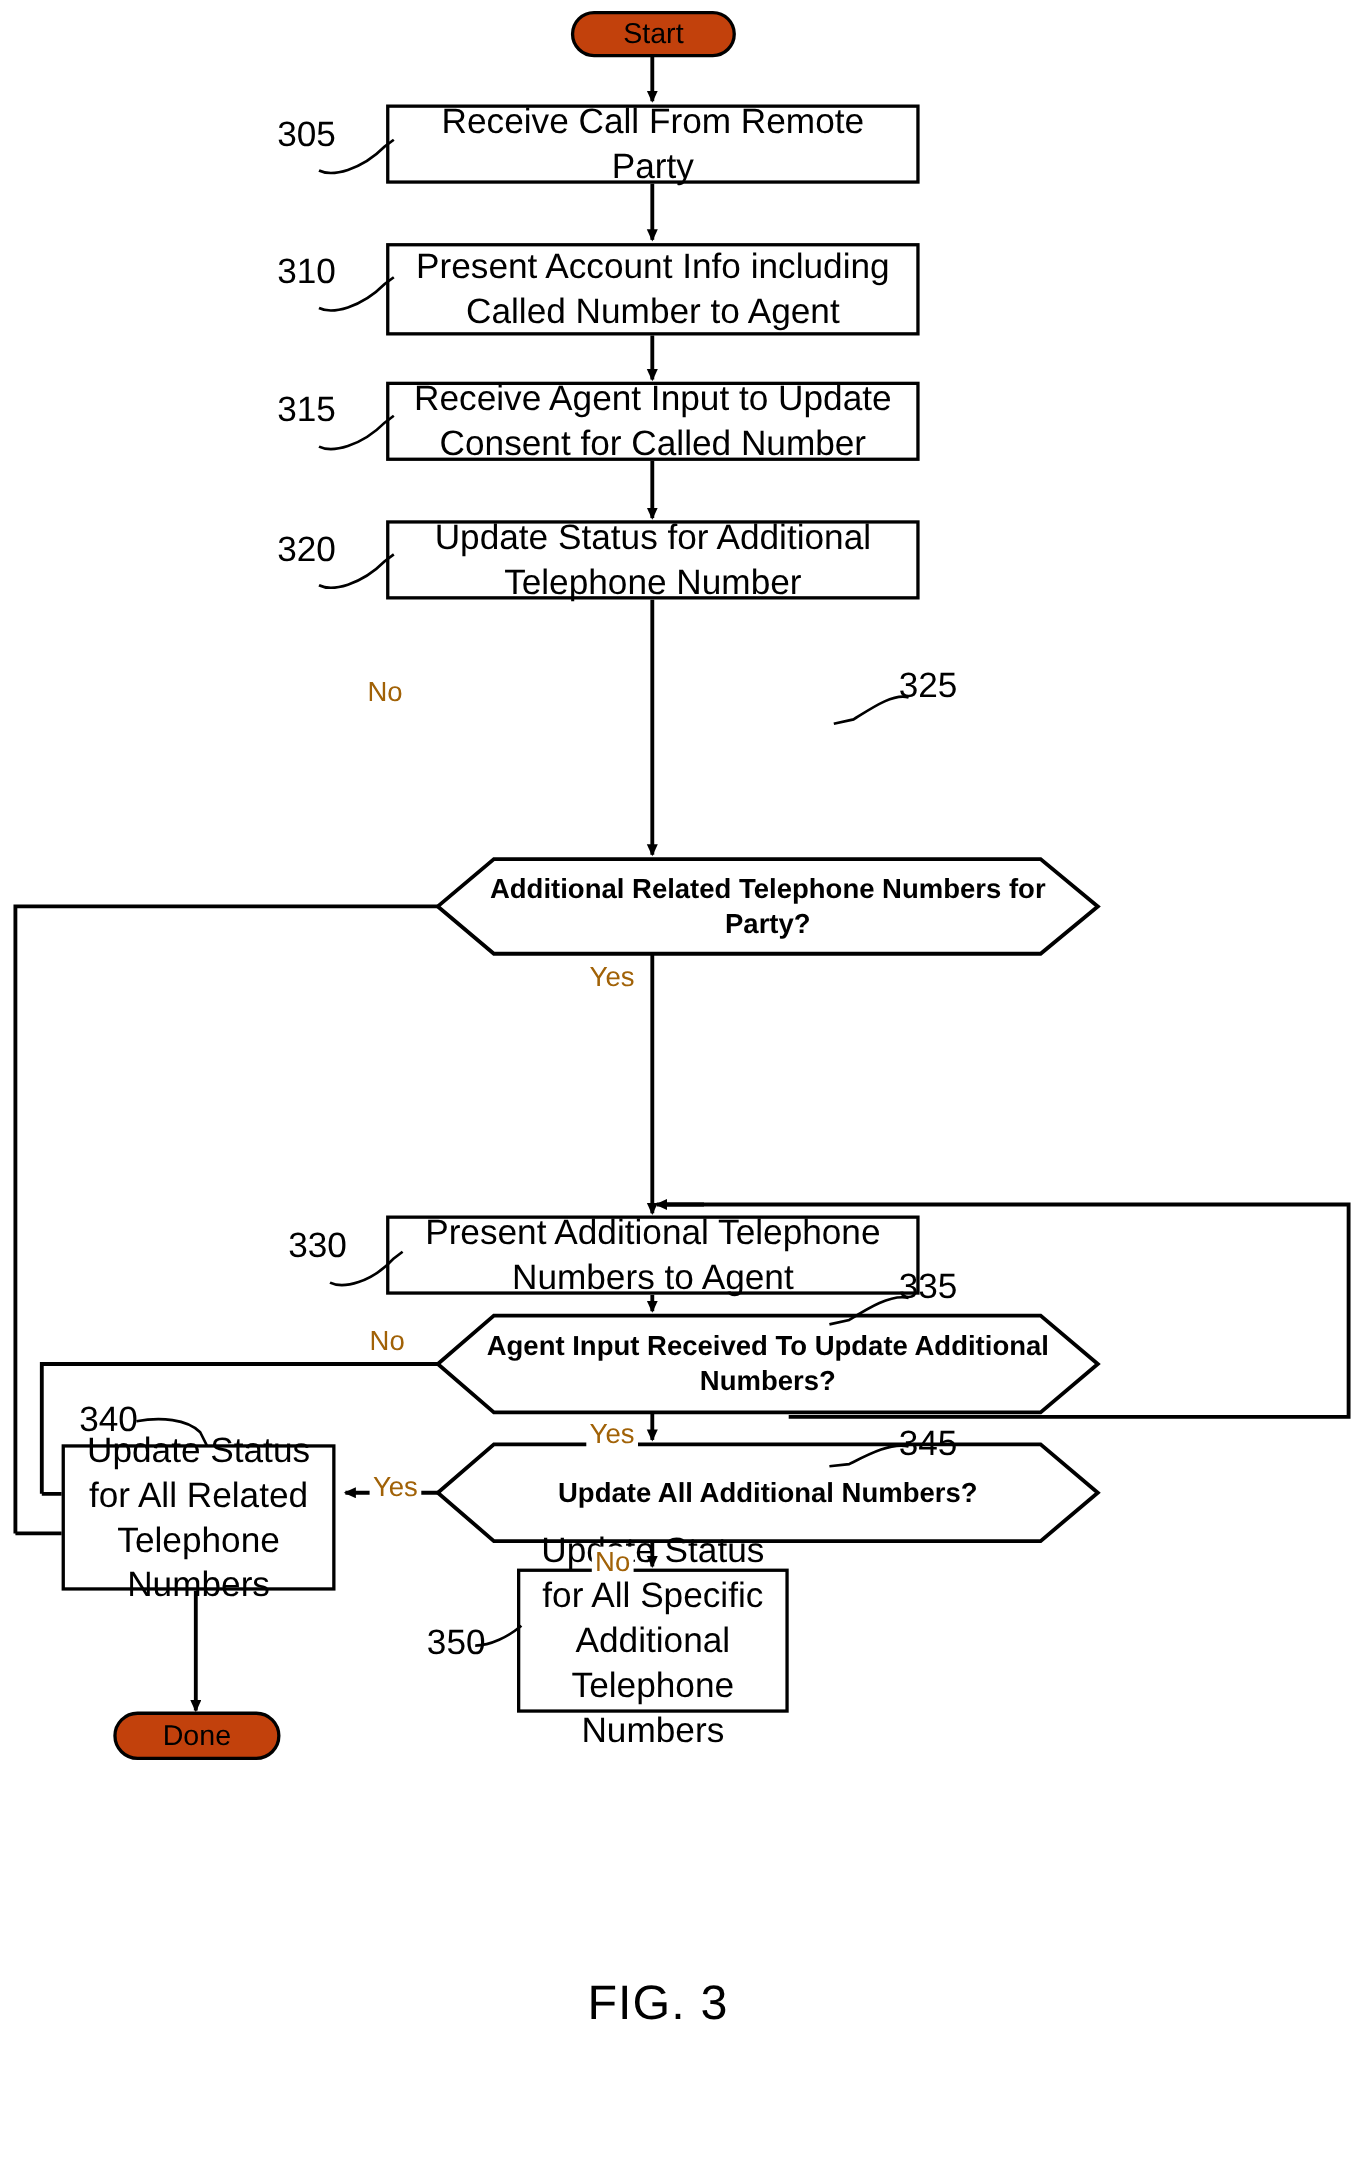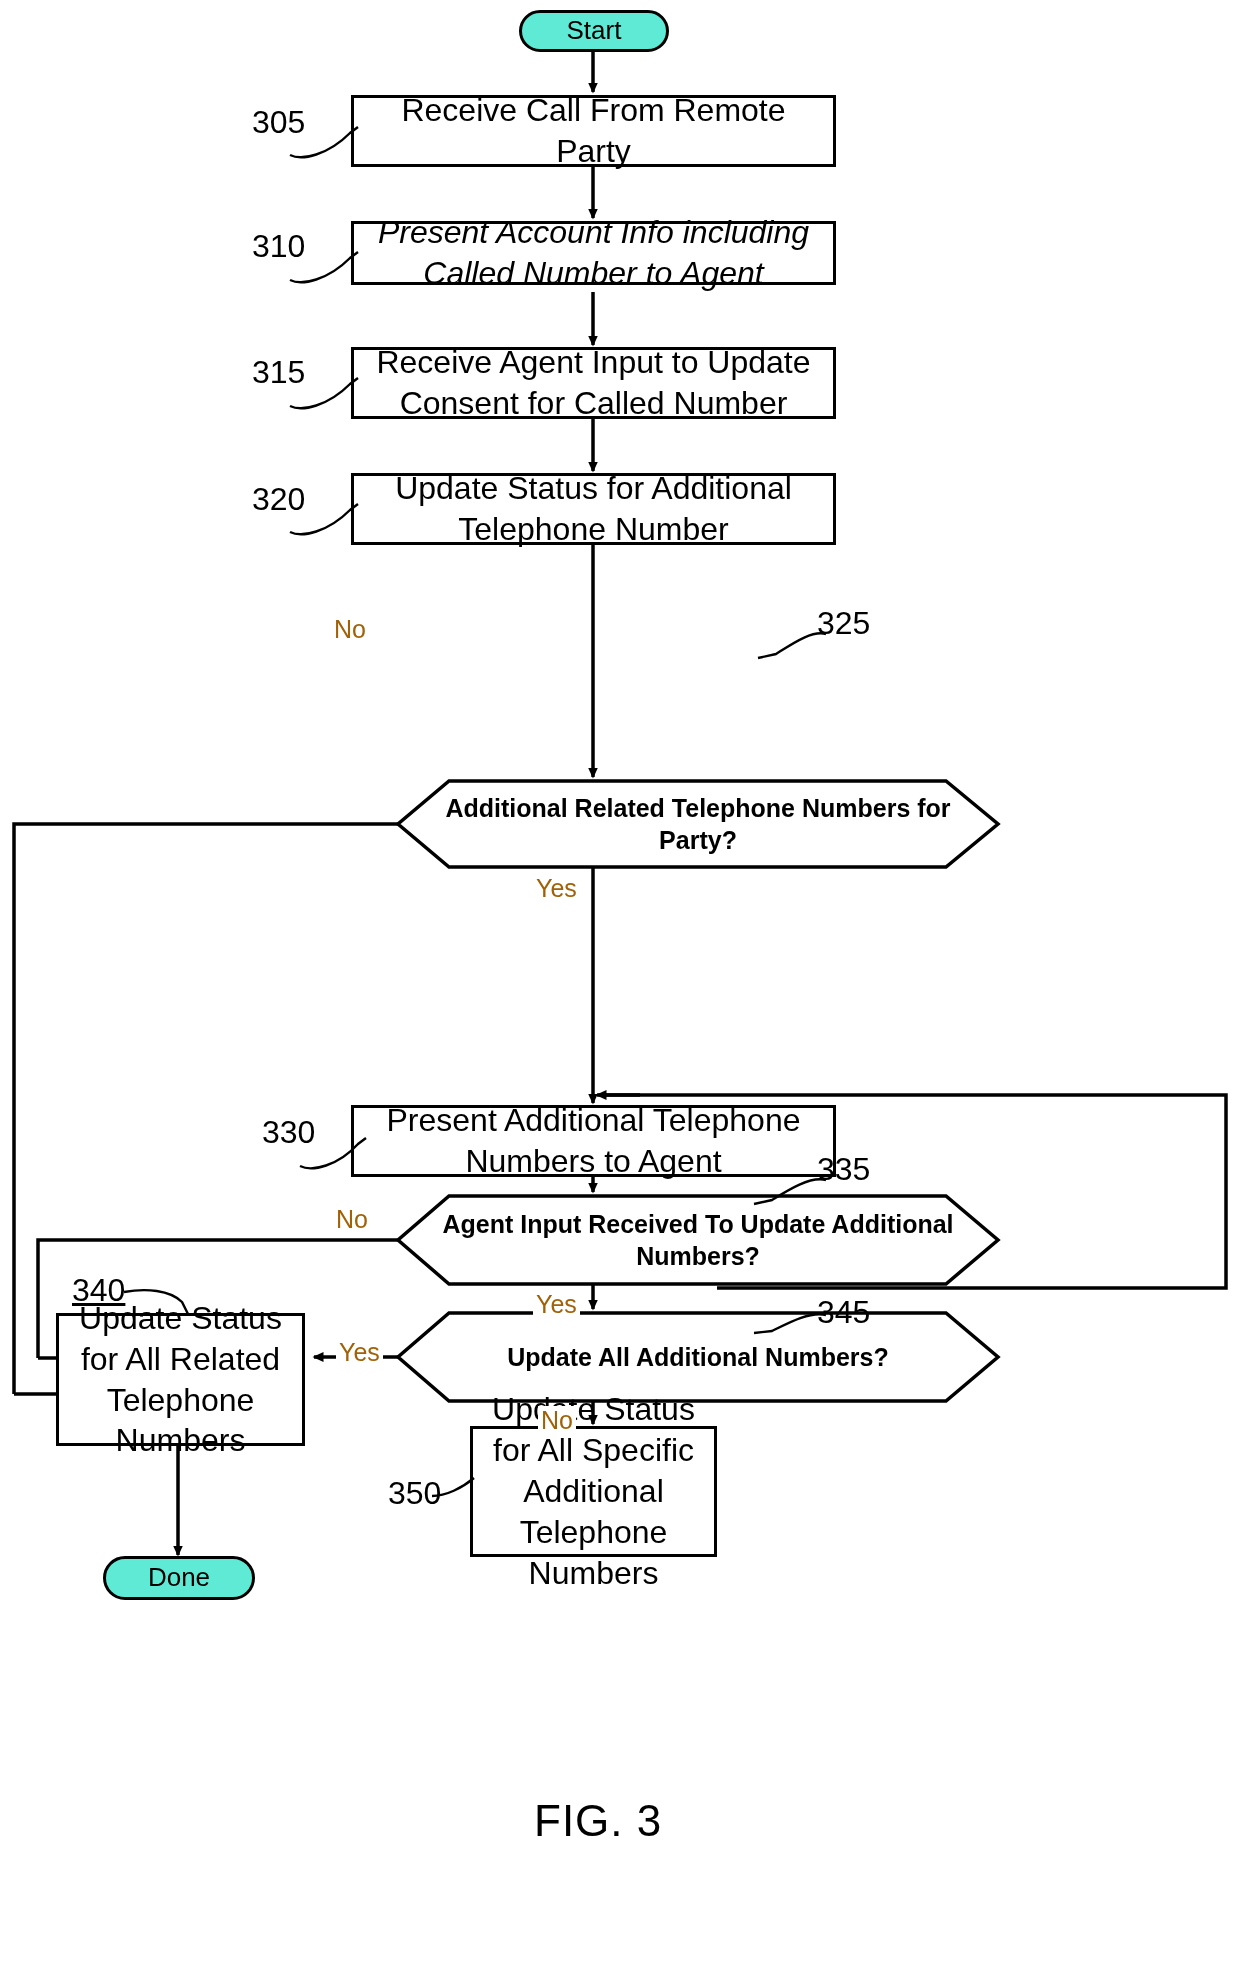--- a/index.html
+++ b/index.html
@@ -40,21 +40,21 @@
     line-height: 1.28;
   }
   .process {
     border: 3px solid #000;
     background: #fff;
     font-size: 32px;
     padding: 2px 14px;
   }
   .terminator {
     border: 3px solid #000;
-    background: #5eead4;
+    background: #c2410c;
     border-radius: 999px;
     font-size: 26px;
   }
   .hexagon {
     font-size: 25px;
     background: transparent;
     font-weight: bold;
   }
   .hex-label {
     position: relative;
@@ -142,21 +142,21 @@
   </div>
 
   <div class="node terminator" style="left:103px; top:1556px; width:152px; height:44px;">
     <span>Done</span>
   </div>
 
   <div class="node process" style="left:351px; top:95px; width:485px; height:72px;">
     <span>Receive Call From Remote Party</span>
   </div>
 
-  <div class="node process" style="left:351px; top:221px; width:485px; height:64px;font-style:italic;">
+  <div class="node process" style="left:351px; top:221px; width:485px; height:84px;">
     <span>Present Account Info including Called Number to Agent</span>
   </div>
 
   <div class="node process" style="left:351px; top:347px; width:485px; height:72px;">
     <span>Receive Agent Input to Update Consent for Called Number</span>
   </div>
 
   <div class="node process" style="left:351px; top:473px; width:485px; height:72px;">
     <span>Update Status for Additional Telephone Number</span>
   </div>
@@ -213,21 +213,21 @@
   <div class="ref-num" style="left:262px; top:1114px;">330</div>
   <svg class="leader" style="position:absolute; left:298px; top:1136px; width:70px; height:34px;" viewBox="0 0 70 34">
     <path d="M2,30 C14,36 40,30 60,8 L68,2" fill="none" stroke="#000" stroke-width="2.4"></path>
   </svg>
 
   <div class="ref-num" style="left:817px; top:1151px;">335</div>
   <svg class="leader" style="position:absolute; left:752px; top:1176px; width:76px; height:32px;" viewBox="0 0 76 32">
     <path d="M74,4 C58,0 36,14 20,24 L2,28" fill="none" stroke="#000" stroke-width="2.4"></path>
   </svg>
 
-  <div class="ref-num" style="left:72px; top:1272px;text-decoration:underline;">340</div>
+  <div class="ref-num" style="left:72px; top:1272px;">340</div>
   <svg class="leader" style="position:absolute; left:122px; top:1286px; width:72px; height:32px;" viewBox="0 0 72 32">
     <path d="M2,6 C24,2 48,4 60,16 L66,28" fill="none" stroke="#000" stroke-width="2.4"></path>
   </svg>
 
   <div class="ref-num" style="left:817px; top:1294px;">345</div>
   <svg class="leader" style="position:absolute; left:752px; top:1311px; width:76px; height:28px;" viewBox="0 0 76 28">
     <path d="M74,4 C58,0 36,12 20,20 L2,22" fill="none" stroke="#000" stroke-width="2.4"></path>
   </svg>
 
   <div class="ref-num" style="left:388px; top:1475px;">350</div>

